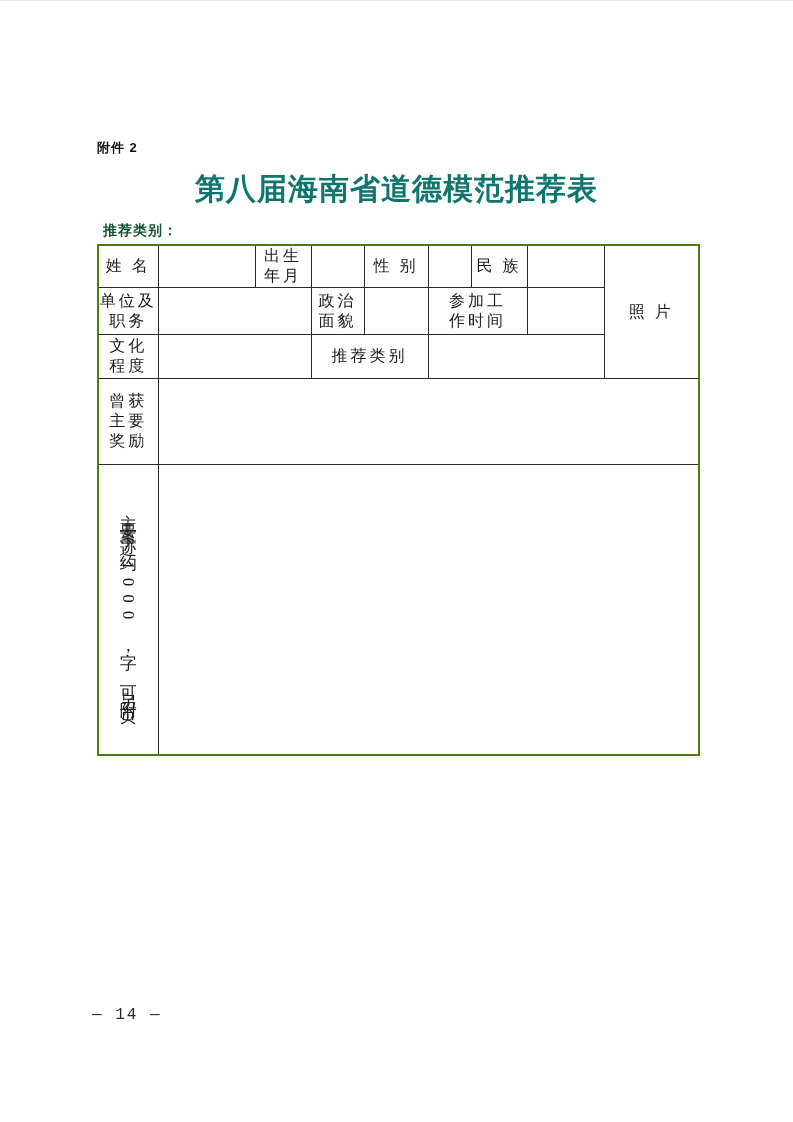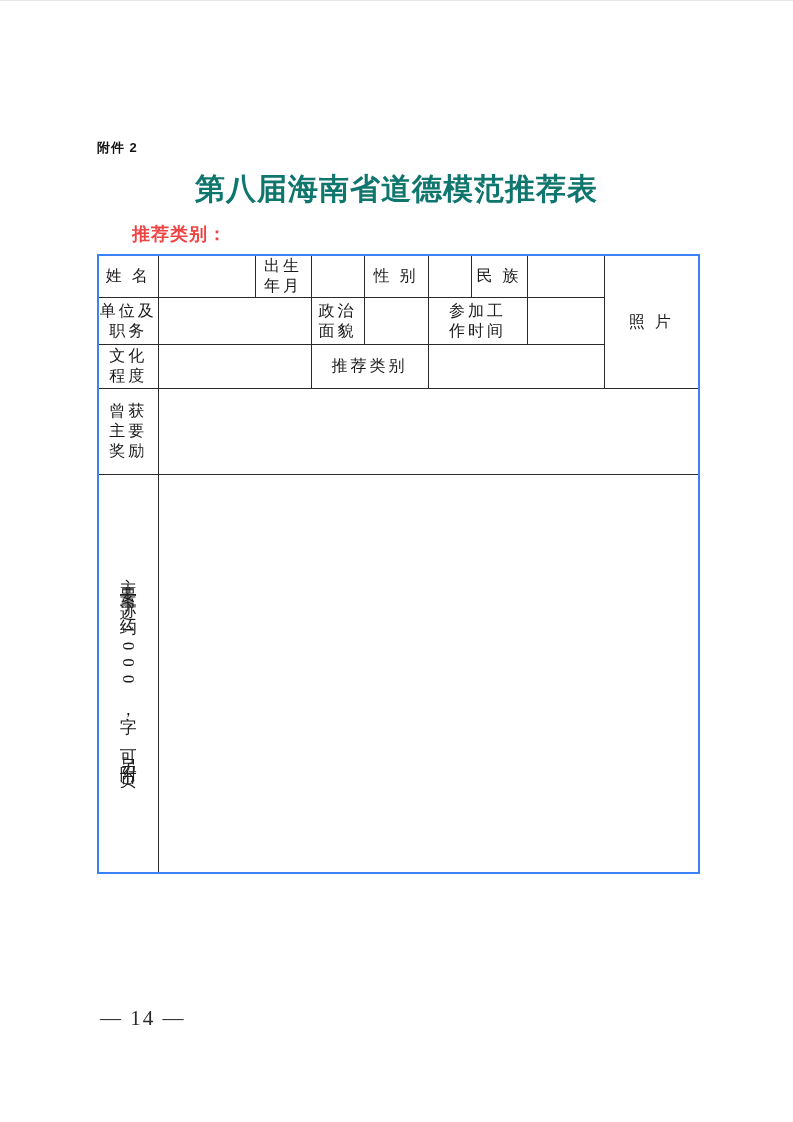--- a/index.html
+++ b/index.html
@@ -34,34 +34,33 @@
     font-size: 30px;
     letter-spacing: 1px;
     color: #0f766e;
   }
   .category {
     position: absolute;
     left: 103px;
     top: 221px;
     font-family: "Liberation Sans", sans-serif;
     font-weight: 600;
-    font-size: 18px;
+    font-size: 14px;
     letter-spacing: 1px;
-    color: #ef4444;
-    margin-left: 29px;
+    color: #14532d;
   }
   table.form {
     position: absolute;
     left: 97px;
-    top: 253px;
+    top: 243px;
     width: 601px;
-    height: 620px;
+    height: 512px;
     border-collapse: collapse;
     table-layout: fixed;
-    border: 2px solid #3b82f6;
+    border: 2px solid #4d7c0f;
   }
   table.form td {
     border: 1px solid #2a2a2a;
     padding: 0;
     text-align: center;
     vertical-align: middle;
     font-family: "Liberation Serif", serif;
     font-size: 16px;
     line-height: 20px;
     letter-spacing: 3px;
@@ -73,24 +72,24 @@
     display: inline-block;
     writing-mode: vertical-rl;
     text-orientation: mixed;
     font-size: 17px;
     letter-spacing: 8px;
     line-height: 1;
     white-space: nowrap;
   }
   .page-number {
     position: absolute;
-    left: 100px;
+    left: 92px;
     top: 1005px;
-    font-family: Liberation Serif, serif;
-    font-size: 21px;
+    font-family: Liberation Mono, monospace;
+    font-size: 16px;
     letter-spacing: 2px;
     color: #2a2a2a;
   }
 </style>
 </head>
 <body>
 
 <div class="page">
 
   <div class="attachment">附件 2</div>

